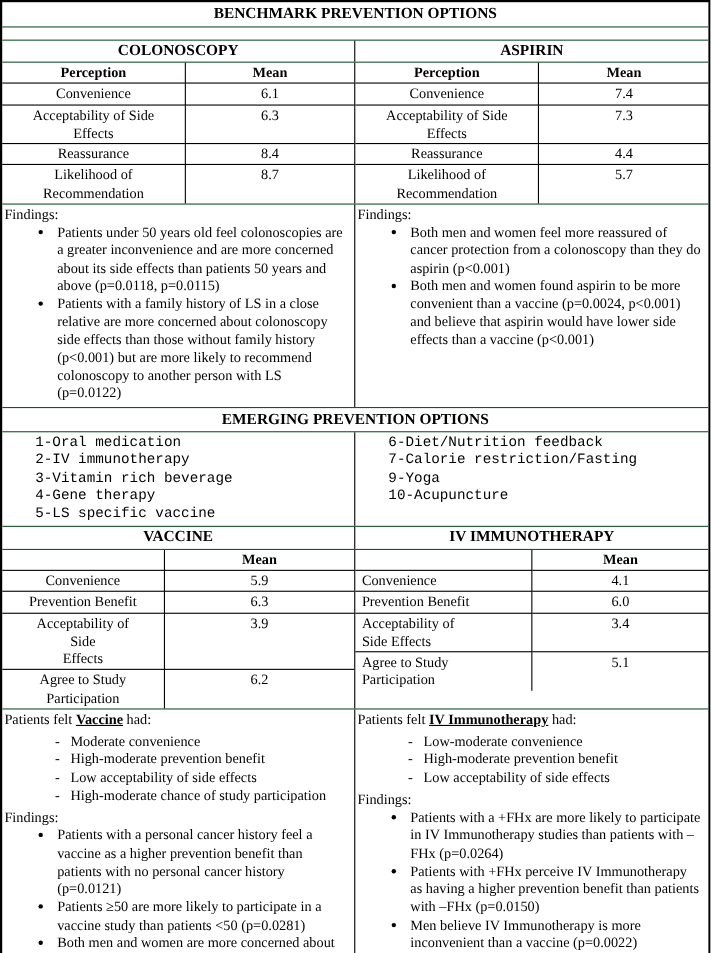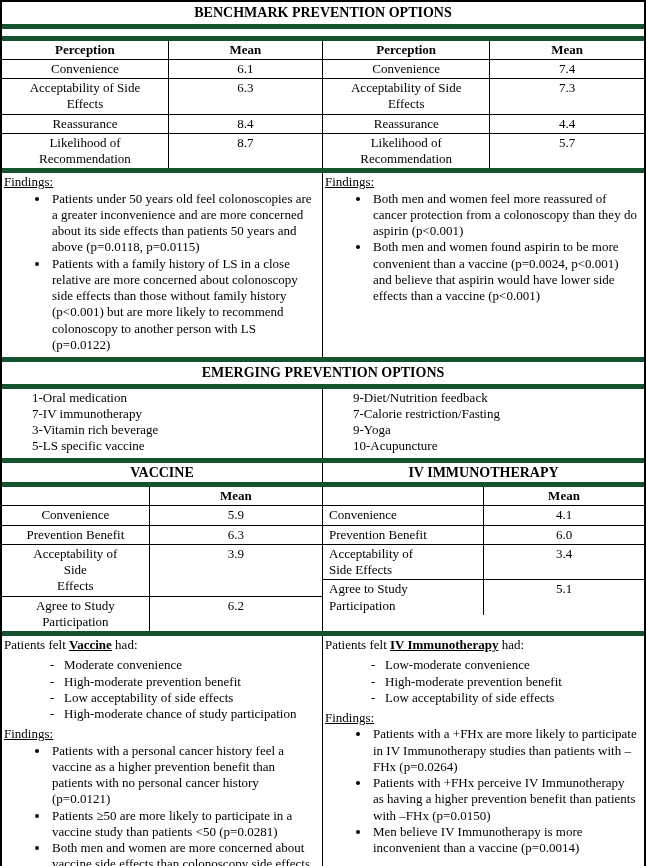--- a/index.html
+++ b/index.html
@@ -11,21 +11,21 @@
     color: #000;
   }
   .sheet {
     width: 646px;
     min-height: 866px;
     border: 2px solid #000;
     display: flex;
     flex-direction: column;
     background: #fff;
   }
-  .row { border-bottom: 5px solid #14532d; }
+  .row { border-bottom: 1px solid #14532d; }
   .row:last-child { border-bottom: none; flex: 1 1 auto; }
   .title-row {
     text-align: center;
     font-weight: bold;
     font-size: 14px;
     padding: 2px 4px;
   }
   .spacer-row { height: 12px; }
   .halves { display: flex; align-items: stretch; }
   .half { flex: 1 1 50%; min-width: 0; }
@@ -46,41 +46,45 @@
     white-space: pre-line;
   }
   .ptable th { font-weight: bold; }
   .ptable th:last-child, .ptable td:last-child { border-right: none; }
   .ptable tr:last-child th, .ptable tr:last-child td { border-bottom: none; }
   .ptable .label-col { width: 52%; }
   .ntable .nlabel-col { width: 46%; }
   .ntable-right .nlabel-col { width: 50%; }
   .ntable-right td.nlabel-col { text-align: left; padding-left: 6px; }
   .text-cell { padding: 1px 6px 4px 2px; }
-  .heading-underline { text-decoration: underline; }
+  .heading-underline { }
   ul.bullets { margin: 0; padding-left: 46px; list-style: disc; }
   ul.bullets li { padding-left: 2px; }
   ul.dashes { margin: 4px; padding-left: 56px; list-style: none; }
   ul.dashes li::before {
     content: "-";
     display: inline-block;
     width: 14px;
     margin-left: -14px;
   }
-  .emerging-cell { padding: 1px 4px 3px 30px; }
+  .emerging-cell { padding: 1px 4px 3px 30px; font-family: Liberation Mono, monospace; }
   .felt-name { font-weight: bold; text-decoration: underline; }
 </style>
 </head>
 <body>
 
 <div class="sheet">
 
   <div class="row title-row">BENCHMARK PREVENTION OPTIONS</div>
   <div class="row spacer-row"></div>
 
+  <div class="row halves">
+    <div class="half first col-header">COLONOSCOPY</div>
+    <div class="half col-header">ASPIRIN</div>
+  </div>
 
   <div class="row halves">
     <div class="half first">
       <table class="ptable">
         <tbody>
           <tr>
             <th class="label-col">Perception</th>
             <th>Mean</th>
           </tr>
           <tr>
@@ -148,26 +152,27 @@
         <li>Both men and women feel more reassured of cancer protection from a colonoscopy than they do aspirin (p&lt;0.001)</li>
         <li>Both men and women found aspirin to be more convenient than a vaccine (p=0.0024, p&lt;0.001) and believe that aspirin would have lower side effects than a vaccine (p&lt;0.001)</li>
       </ul>
     </div>
   </div>
 
   <div class="row title-row">EMERGING PREVENTION OPTIONS</div>
   <div class="row halves">
     <div class="half first emerging-cell">
       <div>1-Oral medication</div>
-      <div>7-IV immunotherapy</div>
+      <div>2-IV immunotherapy</div>
       <div>3-Vitamin rich beverage</div>
+      <div>4-Gene therapy</div>
       <div>5-LS specific vaccine</div>
     </div>
     <div class="half emerging-cell">
-      <div>9-Diet/Nutrition feedback</div>
+      <div>6-Diet/Nutrition feedback</div>
       <div>7-Calorie restriction/Fasting</div>
       <div>9-Yoga</div>
       <div>10-Acupuncture</div>
     </div>
   </div>
 
   <div class="row halves">
     <div class="half first col-header">VACCINE</div>
     <div class="half col-header">IV IMMUNOTHERAPY</div>
   </div>
@@ -251,18 +256,18 @@
       <div><span>Patients felt </span><span class="felt-name">IV Immunotherapy</span><span> had:</span></div>
       <ul class="dashes">
         <li>Low-moderate convenience</li>
         <li>High-moderate prevention benefit</li>
         <li>Low acceptability of side effects</li>
       </ul>
       <div class="heading-underline">Findings:</div>
       <ul class="bullets">
         <li>Patients with a +FHx are more likely to participate in IV Immunotherapy studies than patients with –FHx (p=0.0264)</li>
         <li>Patients with +FHx perceive IV Immunotherapy as having a higher prevention benefit than patients with –FHx (p=0.0150)</li>
-        <li>Men believe IV Immunotherapy is more inconvenient than a vaccine (p=0.0014)</li>
+        <li>Men believe IV Immunotherapy is more inconvenient than a vaccine (p=0.0022)</li>
       </ul>
     </div>
   </div>
 
 </div>
 
 </body></html>

